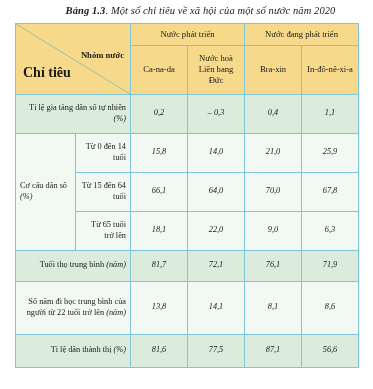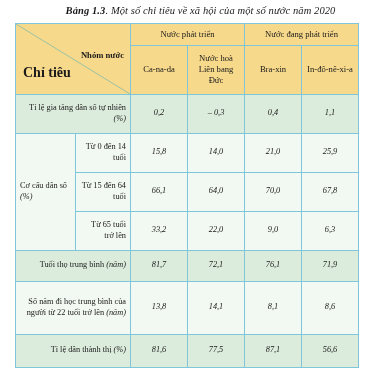--- a/index.html
+++ b/index.html
@@ -202,21 +202,21 @@
       <tr class="row-b">
         <td class="lbl" style="height:36px">Từ 15 đến 64 tuổi</td>
         <td class="num">66,1</td>
         <td class="num">64,0</td>
         <td class="num">70,0</td>
         <td class="num">67,8</td>
       </tr>
 
       <tr class="row-b">
         <td class="lbl" style="height:36px">Từ 65 tuổi trở lên</td>
-        <td class="num">33,2</td>
+        <td class="num">18,1</td>
         <td class="num">22,0</td>
         <td class="num">9,0</td>
         <td class="num">6,3</td>
       </tr>
 
       <tr class="row-a">
         <td class="lbl" colspan="2" style="height:28px">
           <span>Tuổi thọ trung bình</span>
           <span class="unit">(năm)</span>
         </td>

